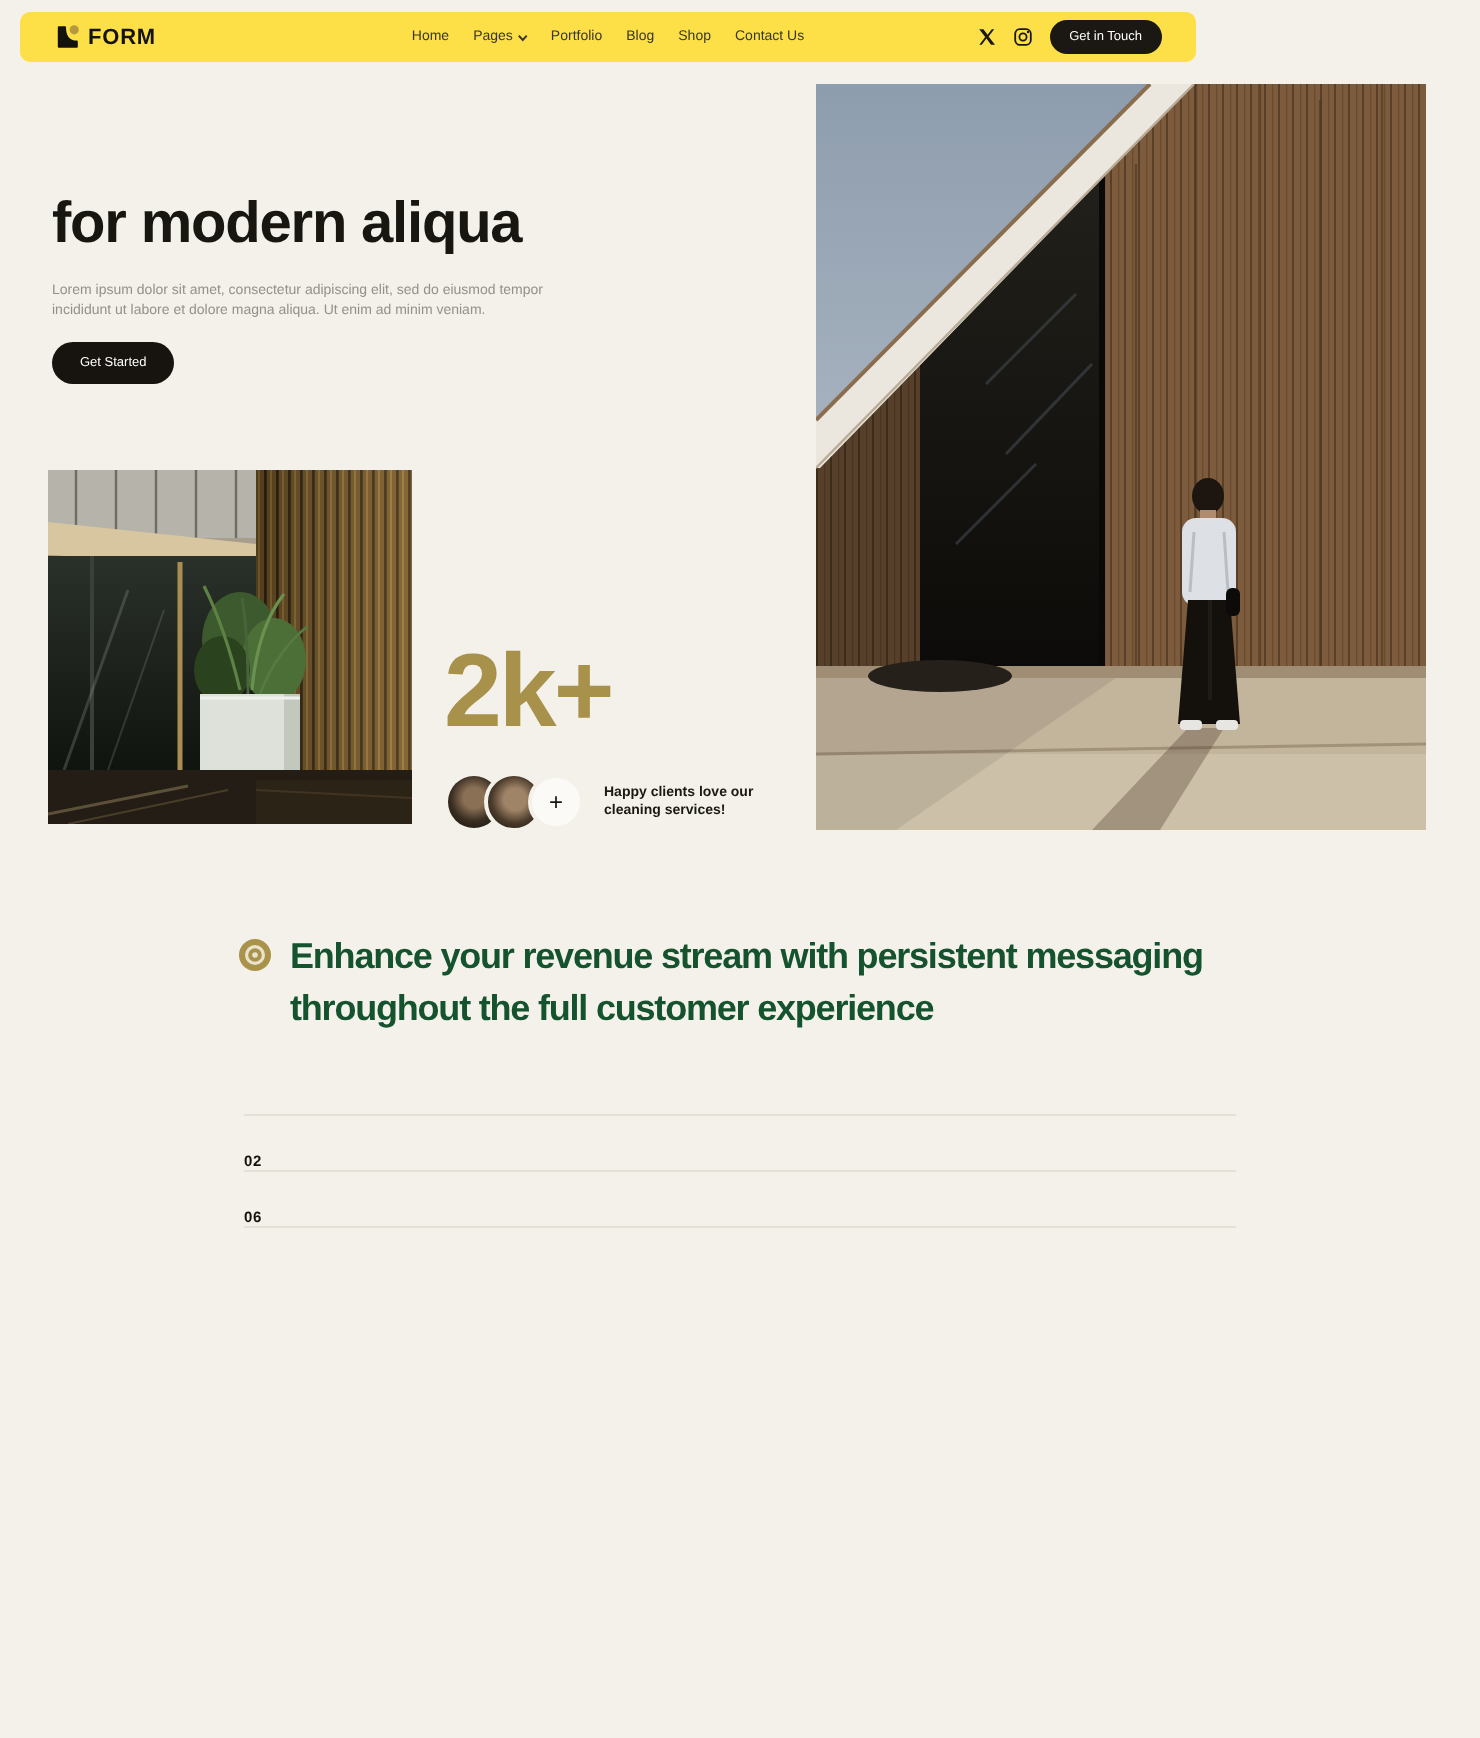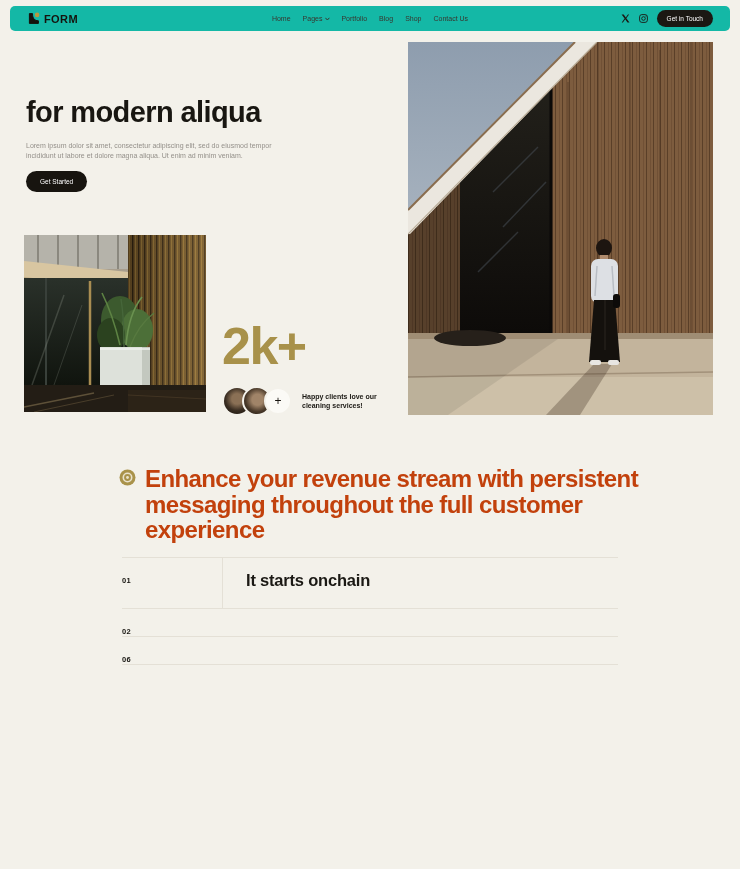--- a/index.html
+++ b/index.html
@@ -4,22 +4,22 @@
 <style>
   html,body{margin:0;padding:0;}
   body{
     width:740px;height:869px;position:relative;overflow:hidden;
     background:#f3f1ea;
     font-family:"Liberation Sans",sans-serif;
     color:#1b1914;
   }
   
   .topbar{
-    position:absolute;left:10px;top:6px;width:720px;height:25px;
-    background:#14b8a6;border-radius:5px;
+    position:absolute;left:10px;top:6px;width:588px;height:25px;
+    background:#fde047;border-radius:5px;
     display:flex;align-items:center;padding:0 17px;box-sizing:border-box;
   }
   .logo{display:flex;align-items:center;gap:4px;cursor:pointer;}
   .logo-text{font-weight:700;font-size:11px;letter-spacing:.4px;color:#15130e;}
   .nav{
     position:absolute;left:50%;transform:translateX(-50%);
     display:flex;align-items:center;gap:12px;
   }
   .nav-item{font-size:7px;color:#38362f;cursor:pointer;display:flex;align-items:center;gap:2px;white-space:nowrap;}
   .right-group{margin-left:auto;display:flex;align-items:center;gap:8px;}
@@ -57,21 +57,21 @@
     width:24px;height:24px;border-radius:50%;background:#fbfaf6;margin-left:-8px;
     display:flex;align-items:center;justify-content:center;
     font-size:12px;color:#16130e;border:2px solid #f3f1ea;cursor:pointer;
   }
   .clients-caption{margin-left:10px;width:88px;font-size:7px;font-weight:700;line-height:9.5px;color:#1b1914;}
   
   .feat-head{position:absolute;left:119px;top:466px;display:flex;gap:9px;align-items:flex-start;}
   .feat-icon{margin-top:3px;flex-shrink:0;}
   .feat-title{
     margin:0;width:505px;
-    font-size:24px;line-height:25.5px;font-weight:700;letter-spacing:-.6px;color:#c2410c;
+    font-size:18px;line-height:25.5px;font-weight:700;letter-spacing:-.6px;color:#14532d;
   }
   .feat-list{position:absolute;left:122px;top:557px;width:496px;border-bottom:1px solid #e4e0d6;}
   .feat-row{display:flex;border-top:1px solid #e4e0d6;align-items:stretch;}
   .feat-num{width:100px;flex-shrink:0;padding-top:18px;font-size:7.5px;font-weight:700;letter-spacing:.3px;color:#15130e;box-sizing:border-box;}
   .feat-body{flex:1;border-left:1px solid #e4e0d6;padding:13px 0 18px 23px;}
   .feat-row-title{margin:0;font-size:16.5px;font-weight:700;letter-spacing:-.2px;color:#1b1914;}
   .feat-desc{margin:30px 0 0 0;width:372px;font-size:6.8px;line-height:9.5px;color:#8e8a82;}
   .feat-desc:empty{display:none;margin:0;}
 </style>
 </head>
@@ -286,25 +286,18 @@
       <circle cx="8.5" cy="8.5" r="8" fill="#a9924a"></circle>
       <circle cx="8.5" cy="8.5" r="4.2" fill="none" stroke="#e9e2cc" stroke-width="1.6"></circle>
       <circle cx="8.5" cy="8.5" r="1.4" fill="#e9e2cc"></circle>
     </svg>
   </span>
   <h2 class="feat-title">Enhance your revenue stream with persistent messaging throughout the full customer experience</h2>
 </div>
 
 <div class="feat-list">
   <div class="feat-row">
-    <div class="feat-num">01</div>
-    <div class="feat-body">
-      <h3 class="feat-row-title">It starts onchain</h3>
-
-    </div>
-  </div>
-  <div class="feat-row">
     <div class="feat-num">02</div>
   </div>
   <div class="feat-row">
     <div class="feat-num">06</div>
   </div>
 </div>
 
 </body></html>

